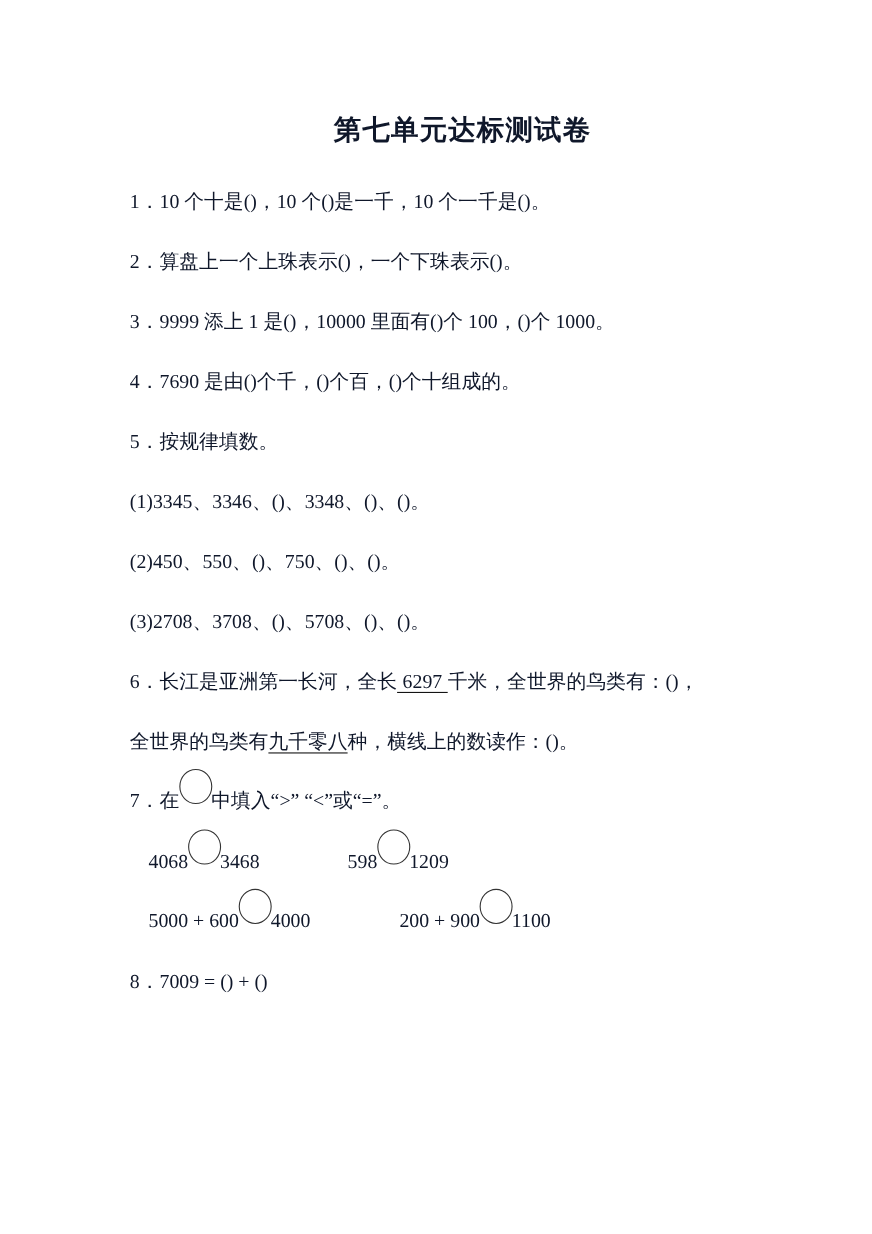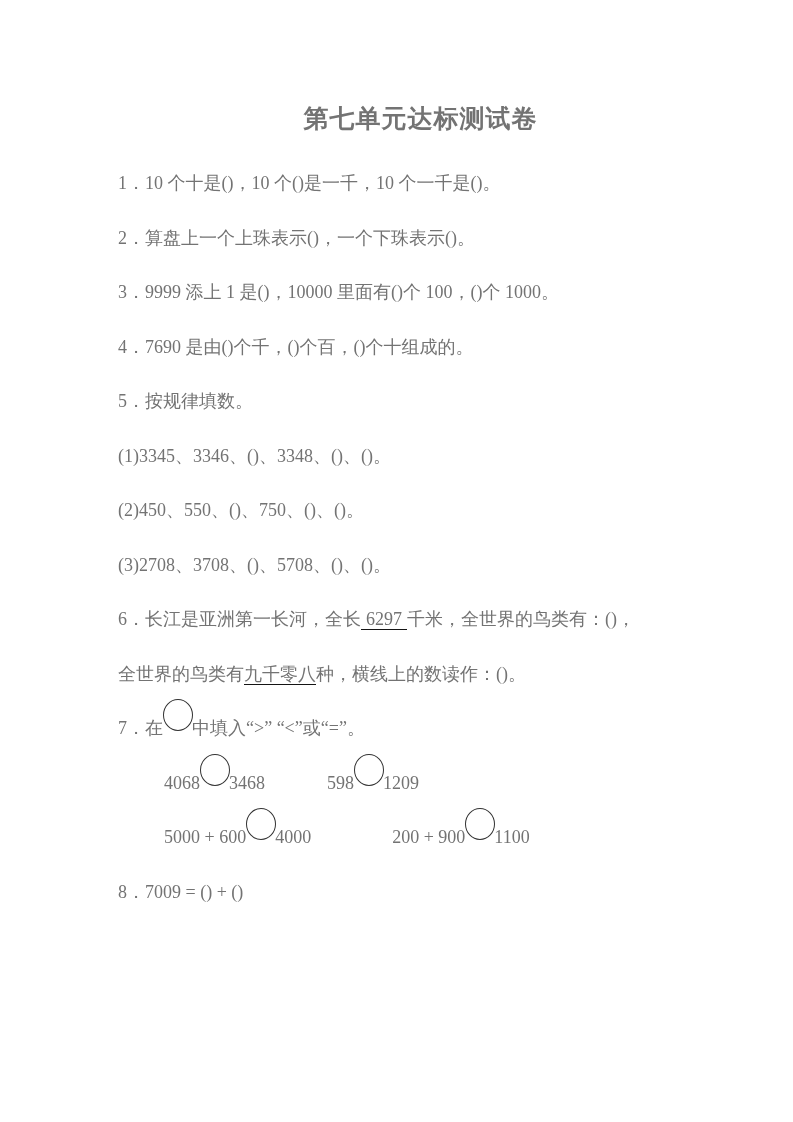--- a/index.html
+++ b/index.html
@@ -1,21 +1,21 @@
 <!DOCTYPE html>
 <html><head>
 <meta charset="utf-8">
 <style>
   html,body { margin:0; padding:0; background:#ffffff; }
   .page {
     position:relative;
     width:793px; height:1122px;
     background:#ffffff;
     font-family:"Liberation Serif","DejaVu Serif",serif;
-    color:#737373;
+    color:#0f172a;
     overflow:hidden;
   }
   .content { padding:102px 70px 0 118px; }
   .title {
     font-family:"Liberation Sans","DejaVu Sans",sans-serif;
     font-weight:bold;
     font-size:25px;
     line-height:32px;
     text-align:center;
     letter-spacing:1px;
@@ -39,22 +39,22 @@
   .circle::before {
     content:"";
     position:absolute;
     left:1px; bottom:3px;
     width:28px; height:30px;
     border:1.4px solid #333333;
     border-radius:50%;
     background:#ffffff;
   }
   .grp { display:inline-block; }
-  .ml-30 { margin-left:46px;text-align:right; }
-  .gap-r1 { margin-left:62px; }
+  .ml-30 { margin-left:17px;text-align:right; }
+  .gap-r1 { margin-left:80px; }
   .gap-r2 { margin-left:81px; }
 </style>
 </head>
 <body>
 
 <div class="page">
   <div class="content">
 
     <h1 class="title">第七单元达标测试卷</h1>
 

